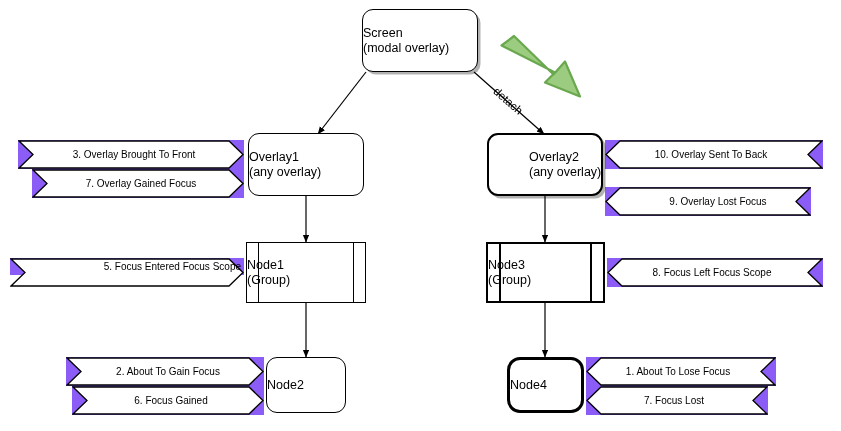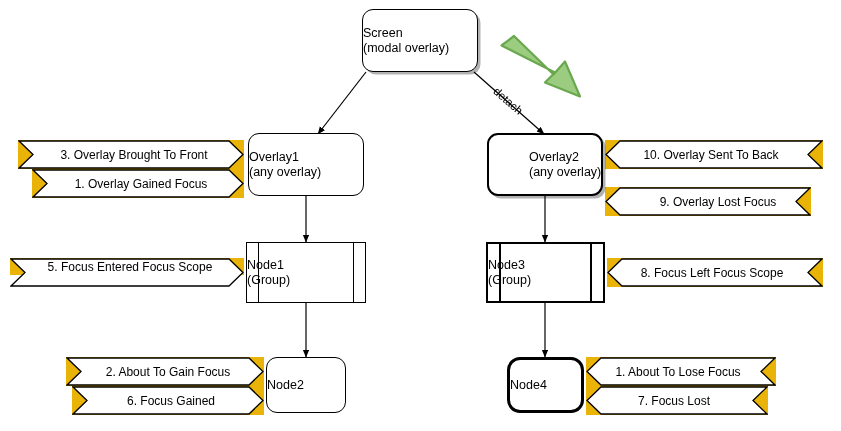--- a/index.html
+++ b/index.html
@@ -61,23 +61,23 @@
     width: 0;
     border-left: 1.4px solid #000000;
   }
   .group.bold .bar { border-left-width: 2.2px; }
   .group .bar.left { left: 11px; }
   .group .bar.right { right: 11px; }
 
   .banner {
     position: absolute;
     box-sizing: border-box;
-    background: #eab308;
+    background: #8b5cf6;
     color: #000000;
-    font-size: 12px;
+    font-size: 10px;
     line-height: 1;
     display: flex;
     align-items: center;
     justify-content: center;
     white-space: nowrap;
     z-index: 4;
   }
   .banner .bg {
     position: absolute;
     left: 0; top: 0; right: 0; bottom: 0;
@@ -173,24 +173,24 @@
     <svg class="bg" viewBox="0 0 226 29" preserveAspectRatio="none">
       <path d="M1,1 L211,1 L225,14.5 L211,28 L1,28 L15,14.5 Z" fill="#ffffff" stroke="#000000" stroke-width="1.3" vector-effect="non-scaling-stroke"></path>
     </svg>
     <span class="txt">3. Overlay Brought To Front</span>
   </div>
 
   <div class="banner left-side" style="left:32px; top:169px; width:212px; height:29px;">
     <svg class="bg" viewBox="0 0 212 29" preserveAspectRatio="none">
       <path d="M1,1 L197,1 L211,14.5 L197,28 L1,28 L15,14.5 Z" fill="#ffffff" stroke="#000000" stroke-width="1.3" vector-effect="non-scaling-stroke"></path>
     </svg>
-    <span class="txt">1. Overlay Gained Focus</span>
-  </div>
-
-  <div class="banner left-side" style="left:10px; top:258px; width:234px; height:17px;">
+    <span class="txt">7. Overlay Gained Focus</span>
+  </div>
+
+  <div class="banner left-side" style="left:10px; top:258px; width:234px; height:17px;justify-content:flex-end;">
     <svg class="bg" viewBox="0 0 234 29" preserveAspectRatio="none">
       <path d="M1,1 L219,1 L233,14.5 L219,28 L1,28 L15,14.5 Z" fill="#ffffff" stroke="#000000" stroke-width="1.3" vector-effect="non-scaling-stroke"></path>
     </svg>
     <span class="txt">5. Focus Entered Focus Scope</span>
   </div>
 
   <div class="banner left-side" style="left:66px; top:357px; width:198px; height:29px;">
     <svg class="bg" viewBox="0 0 198 29" preserveAspectRatio="none">
       <path d="M1,1 L183,1 L197,14.5 L183,28 L1,28 L15,14.5 Z" fill="#ffffff" stroke="#000000" stroke-width="1.3" vector-effect="non-scaling-stroke"></path>
     </svg>

